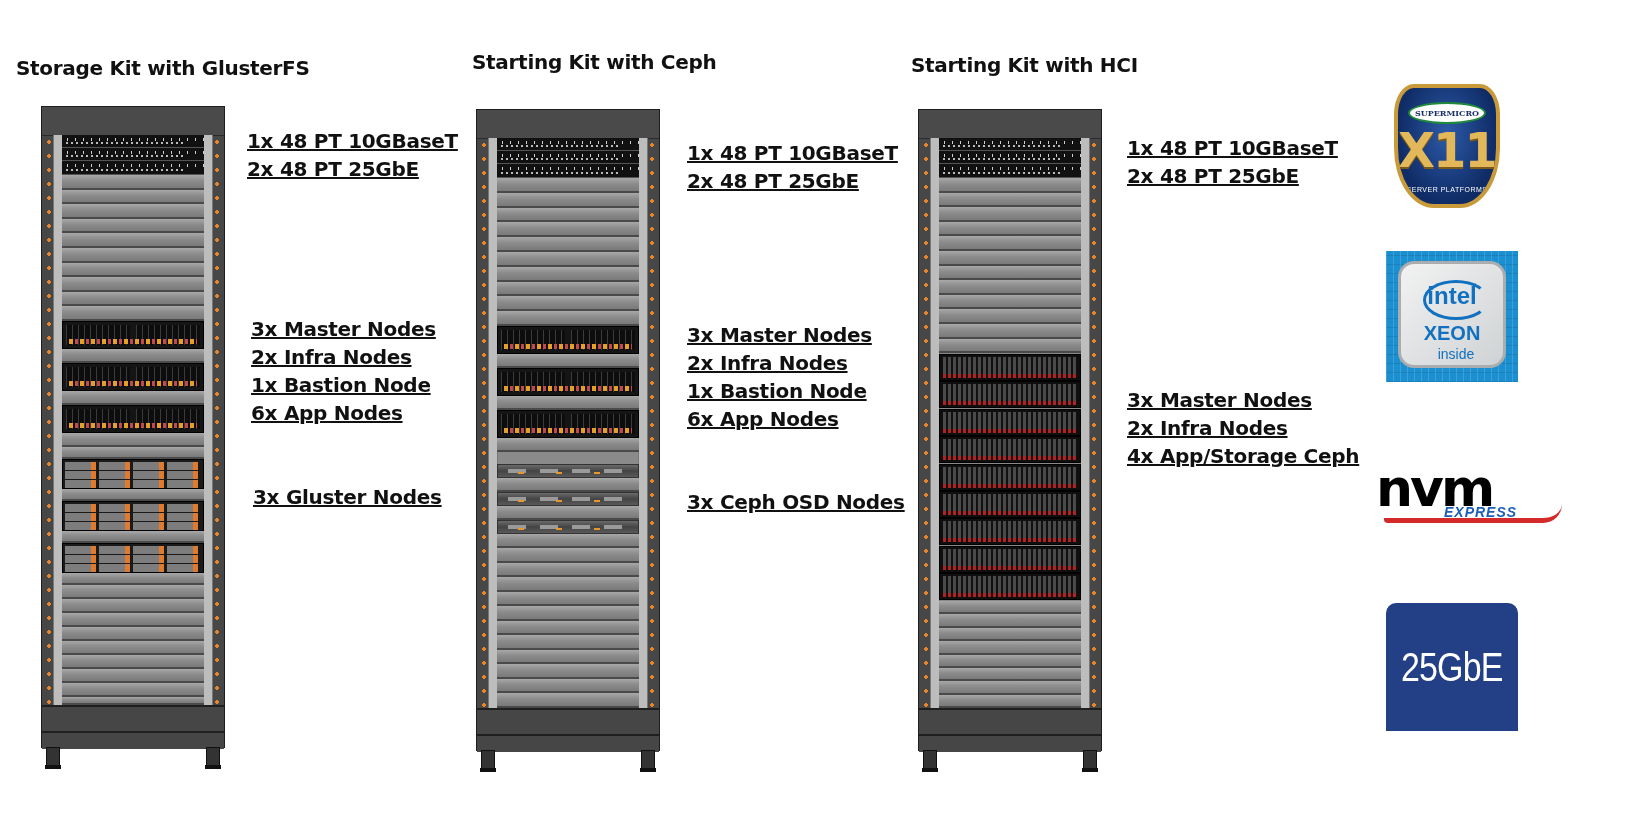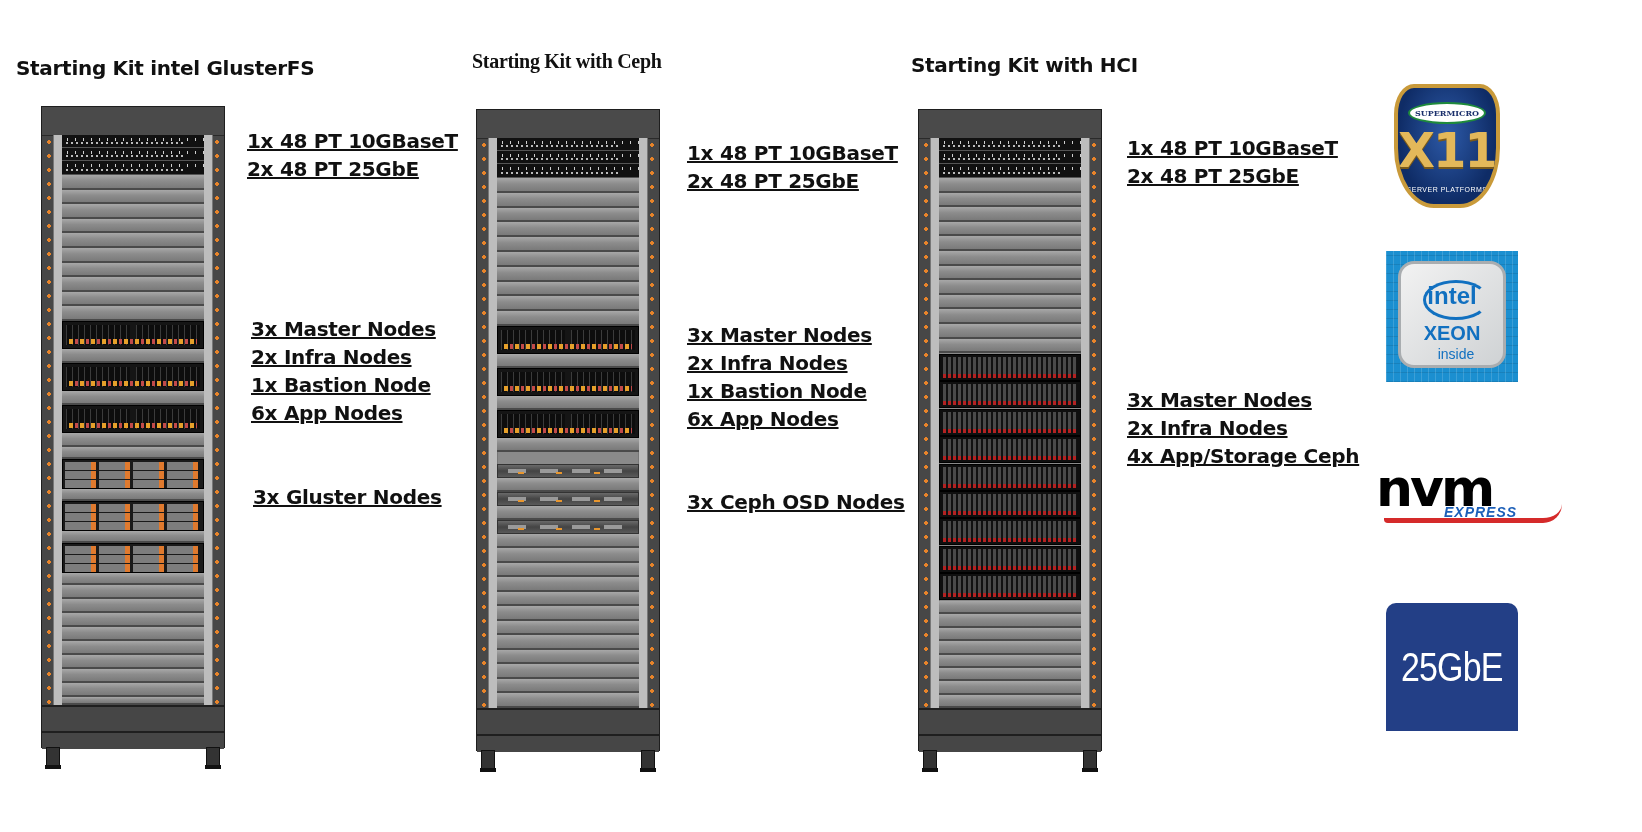--- a/index.html
+++ b/index.html
@@ -60,22 +60,22 @@
   .nvm { left:1372px; top:462px; width:190px; height:64px; }
   .nvm .word { position:absolute; left:4px; top:-4px; font-size:52px; font-weight:bold; color:#000; font-family:"DejaVu Sans", sans-serif; letter-spacing:-3px; }
   .nvm .swoosh { position:absolute; left:12px; top:42px; width:178px; height:14px; border-bottom:5px solid #d52a2a; border-radius:0 0 100px 20px; }
   .nvm .express { position:absolute; left:72px; top:42px; font-size:14px; font-weight:bold; font-style:italic; color:#1c5fb8; letter-spacing:1px; }
   .gbe { left:1386px; top:603px; width:132px; height:128px; background:#233f86; border-radius:10px 10px 0 0; display:flex; align-items:center; justify-content:center; }
   .gbe span { color:#fff; font-size:40px; font-family:"Liberation Sans Narrow","Liberation Sans", sans-serif; transform:scaleX(0.85); letter-spacing:-1px; }
 </style>
 </head>
 <body>
 
-<div class="title" style="left:16px;top:56px;">Starting Kit intel GlusterFS</div>
-<div class="title" style="left:472px;top:50px;font-family:Liberation Serif, serif;">Starting Kit with Ceph</div>
+<div class="title" style="left:16px;top:56px;">Storage Kit with GlusterFS</div>
+<div class="title" style="left:472px;top:50px;">Starting Kit with Ceph</div>
 <div class="title" style="left:911px;top:53px;text-align:center;">Starting Kit with HCI</div>
 
 <div class="rack" style="left:41px;top:106px;height:642px;">
   <div class="top"></div>
   <div class="bay" style="top:28px;height:570px;">
     <div class="rail l"></div>
       <div class="rail r"></div>
     <div class="dots l"></div>
       <div class="dots r"></div>
     <div class="switch" style="top:0;height:13px;"></div>

